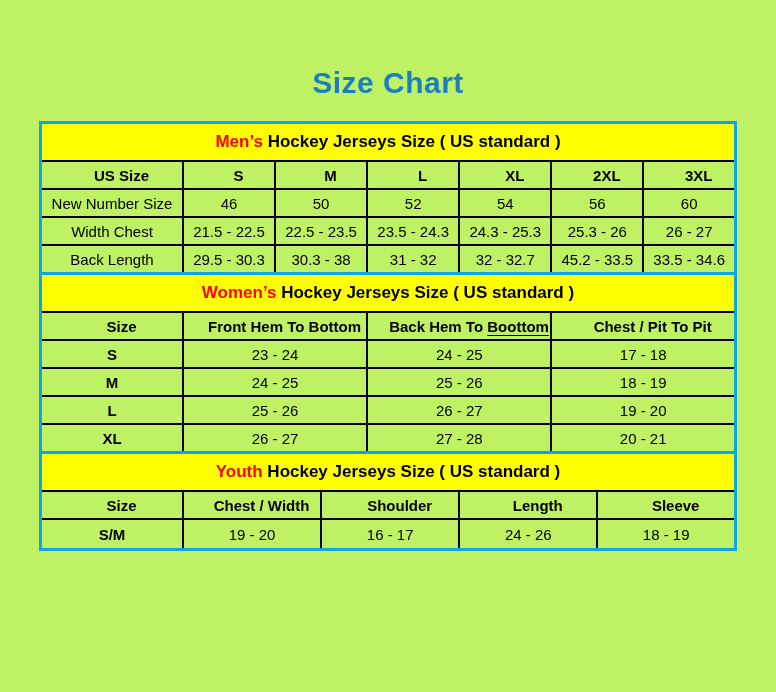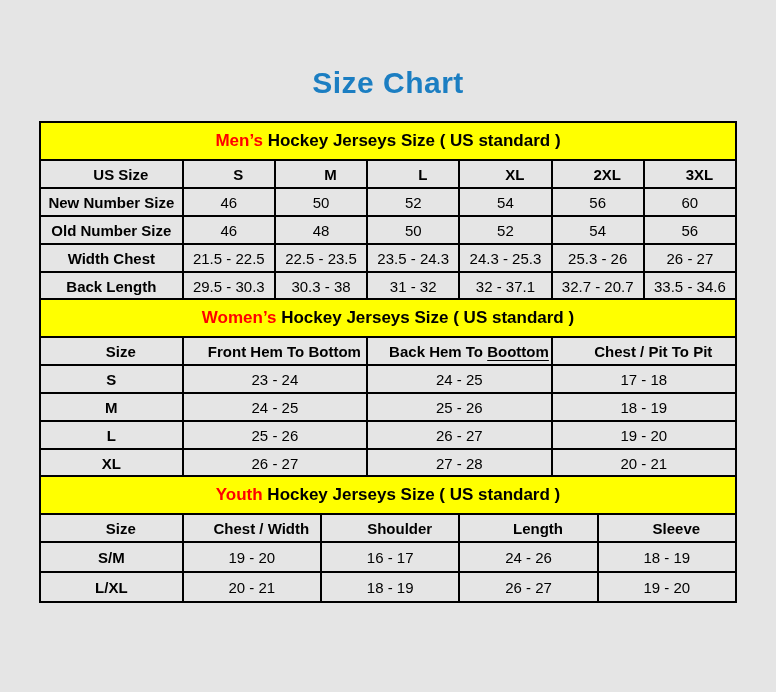--- a/index.html
+++ b/index.html
@@ -1,41 +1,41 @@
 <!DOCTYPE html>
 <html><head>
 <meta charset="utf-8">
 <style>
   html, body { margin: 0; padding: 0; background: #ffffff; }
   .page {
-    width: 776px; height: 692px; background: #e5e5e5; overflow: hidden;
+    width: 776px; height: 692px; background: #bef264; overflow: hidden;
     font-family: "Liberation Sans", sans-serif; color: #000;
   }
   .title {
     margin: 0; padding-top: 66px; padding-bottom: 21px;
     text-align: center; font-size: 30px; font-weight: bold;
     color: #1b7ec2; letter-spacing: 0.5px;
   }
   .tables { width: 698px; margin: 0 auto; }
   table.size-table {
     border-collapse: collapse; table-layout: fixed; width: 698px;
-    border: 1px solid #0ea5e9;
+    border: 3px solid #0ea5e9;
   }
   table.size-table + table.size-table { margin-top: -3px; border-radius: 10px; }
   table.size-table td, table.size-table th {
     border: 2px solid #000; text-align: center; vertical-align: middle;
     font-size: 15px; padding: 0 2px; overflow: hidden; white-space: nowrap;
   }
   tr.band td {
     background: #ffff00; font-weight: bold; font-size: 17px; height: 36px;
   }
   .accent { color: #ff0000; }
   tr.head th { font-weight: bold; height: 26px; font-size: 15px; padding-left: 21px; }
   td.cell { height: 26px; font-weight: normal; }
-  td.lblr { height: 26px; font-weight: bold; }  
+  td.lblr { height: 26px; font-weight: normal; }  
   td.lblb { height: 26px; font-weight: bold; }    
   table.t-youth td.cell, table.t-youth td.lblb { height: 28px; }
   .sq {
     text-decoration-line: underline;
     text-decoration-style: wavy;
     text-decoration-color: #ff0000;
     text-decoration-thickness: 1px;
     text-underline-offset: 3px;
     text-decoration: underline;
   }
@@ -78,44 +78,35 @@
         <tr>
           <td class="lblr">New Number Size</td>
           <td class="cell">46</td>
           <td class="cell">50</td>
           <td class="cell">52</td>
           <td class="cell">54</td>
           <td class="cell">56</td>
           <td class="cell">60</td>
         </tr>
         <tr>
-          <td class="lblr">Old Number Size</td>
-          <td class="cell">46</td>
-          <td class="cell">48</td>
-          <td class="cell">50</td>
-          <td class="cell">52</td>
-          <td class="cell">54</td>
-          <td class="cell">56</td>
-        </tr>
-        <tr>
           <td class="lblr">Width Chest</td>
           <td class="cell">21.5 - 22.5</td>
           <td class="cell">22.5 - 23.5</td>
           <td class="cell">23.5 - 24.3</td>
           <td class="cell">24.3 - 25.3</td>
           <td class="cell">25.3 - 26</td>
           <td class="cell">26 - 27</td>
         </tr>
         <tr>
           <td class="lblr">Back Length</td>
           <td class="cell">29.5 - 30.3</td>
           <td class="cell">30.3 - 38</td>
           <td class="cell">31 - 32</td>
-          <td class="cell">32 - 37.1</td>
-          <td class="cell">32.7 - 20.7</td>
+          <td class="cell">32 - 32.7</td>
+          <td class="cell">45.2 - 33.5</td>
           <td class="cell">33.5 - 34.6</td>
         </tr>
       </tbody>
     </table>
 
     <table class="size-table t-women">
       <colgroup>
         <col class="c-label">
           <col class="c-data">
           <col class="c-data">
@@ -177,24 +168,17 @@
           <th>Length</th>
           <th>Sleeve</th>
         </tr>
         <tr>
           <td class="lblb">S/M</td>
           <td class="cell">19 - 20</td>
           <td class="cell">16 - 17</td>
           <td class="cell">24 - 26</td>
           <td class="cell">18 - 19</td>
         </tr>
-        <tr>
-          <td class="lblb">L/XL</td>
-          <td class="cell">20 - 21</td>
-          <td class="cell">18 - 19</td>
-          <td class="cell">26 - 27</td>
-          <td class="cell">19 - 20</td>
-        </tr>
       </tbody>
     </table>
 
   </div>
 </div>
 
 </body></html>

